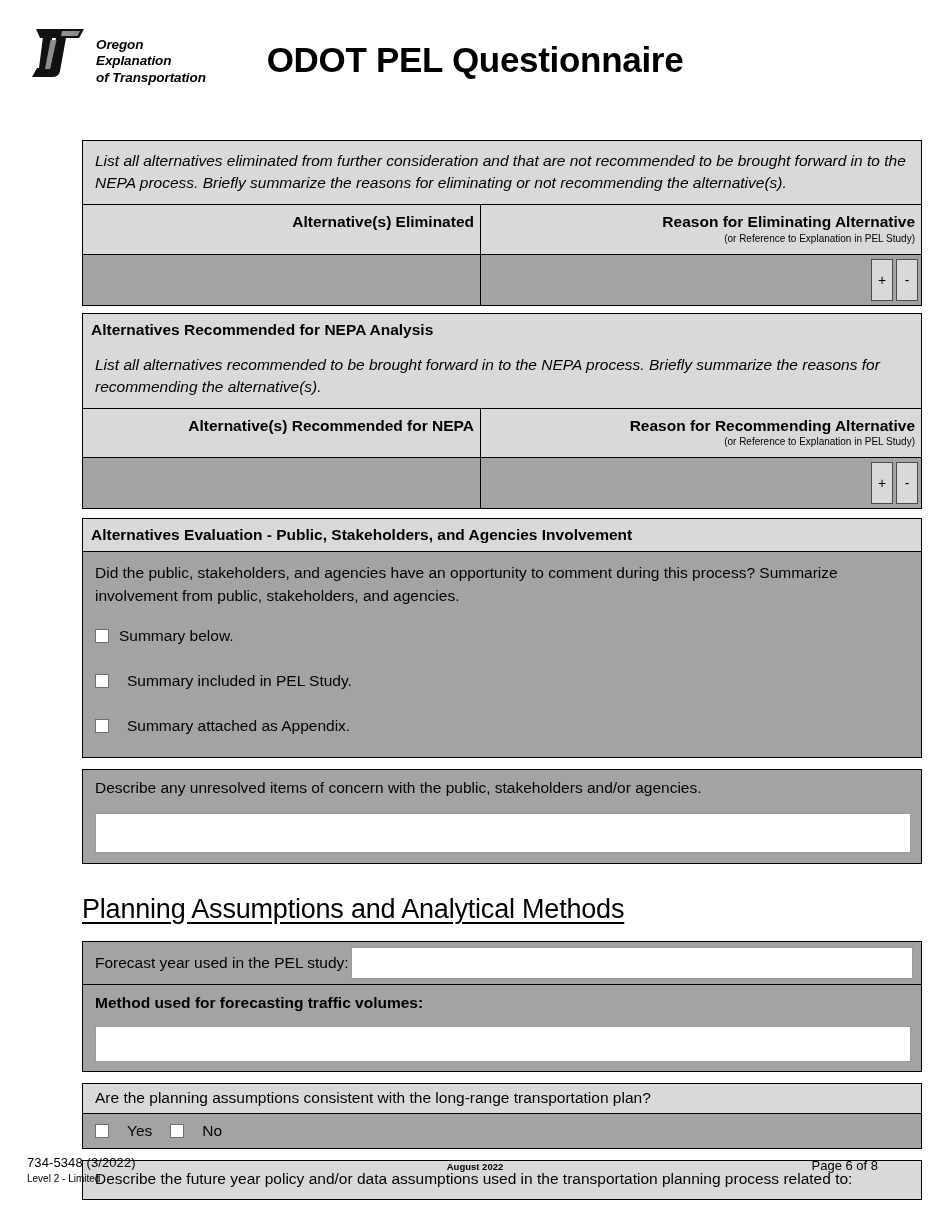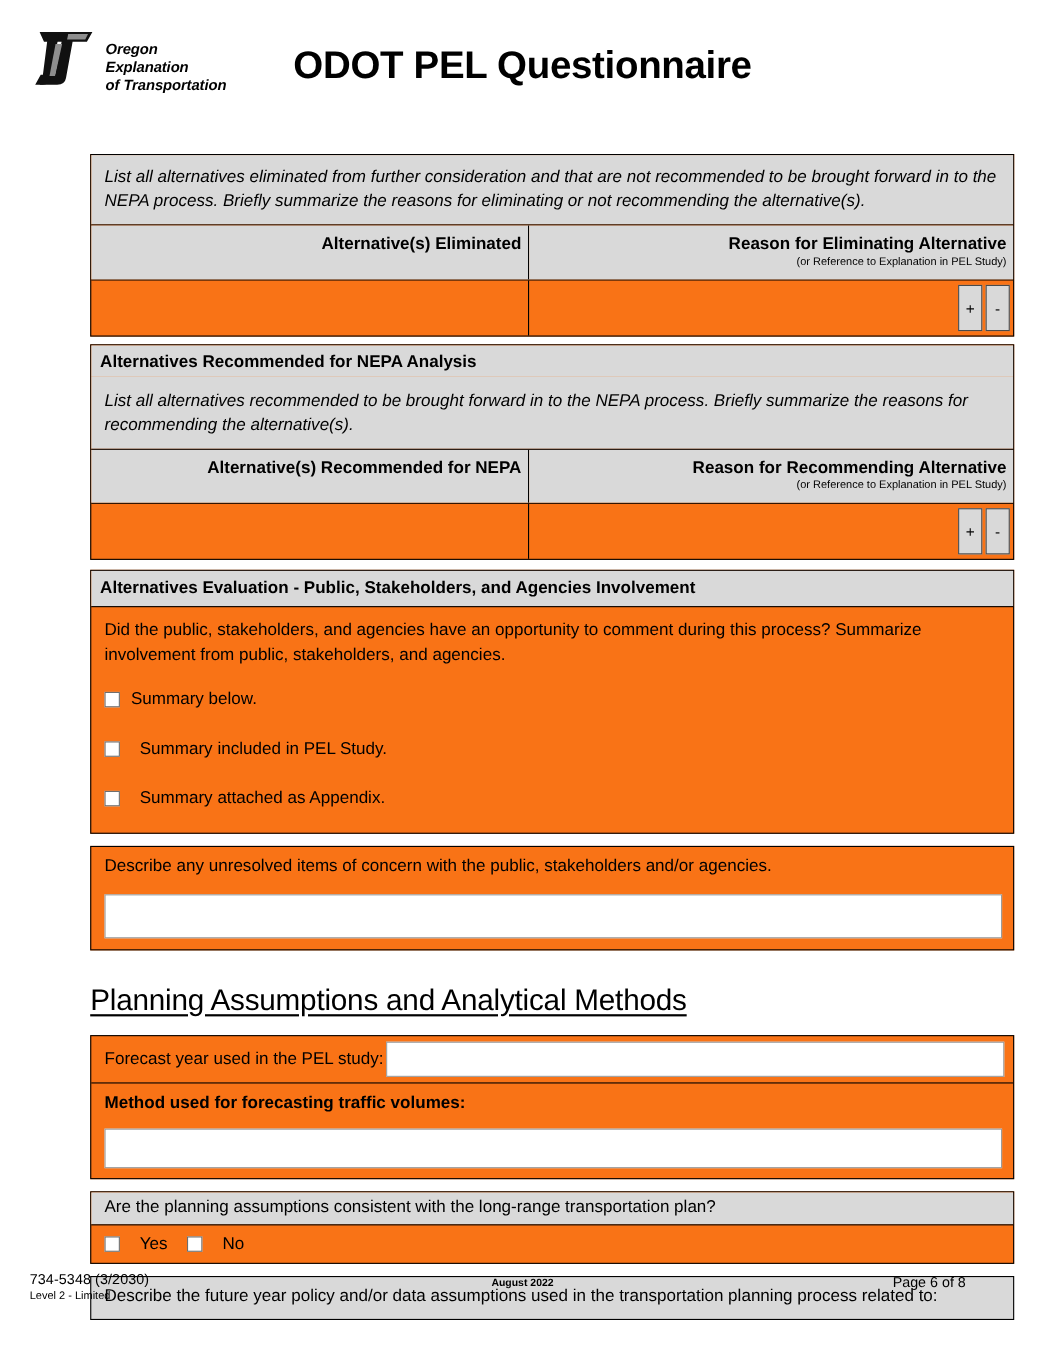--- a/index.html
+++ b/index.html
@@ -60,21 +60,21 @@
   .sheet {
     position: absolute;
     left: 82px;
     top: 0;
     width: 840px;
   }
 
   .block {
     border: 1.6px solid #000;
     box-sizing: border-box;
-    background: #f97316;
+    background: #a3a3a3;
   }
   .gray { background: #d9d9d9; }
 
   .intro-cell {
     padding: 9px 12px 10px 12px;
     font-style: italic;
     font-size: 15.5px;
     line-height: 1.42;
   }
   .section-title {
@@ -350,18 +350,18 @@
   </div>
 
   <div class="block gray" style="margin-top:11px;">
     <div class="prompt-line" style="padding:7px 12px 9px 12px;">Describe the future year policy and/or data assumptions used in the transportation planning process related to:</div>
   </div>
 
 </div>
 
 <div class="footer">
   <div class="ft-left">
-    <div class="ft-code">734-5348 (3/2030)</div>
+    <div class="ft-code">734-5348 (3/2022)</div>
     <div class="ft-level">Level 2 - Limited</div>
   </div>
   <div class="ft-center">August 2022</div>
   <div class="ft-right">Page 6 of 8</div>
 </div>
 
 </body></html>

